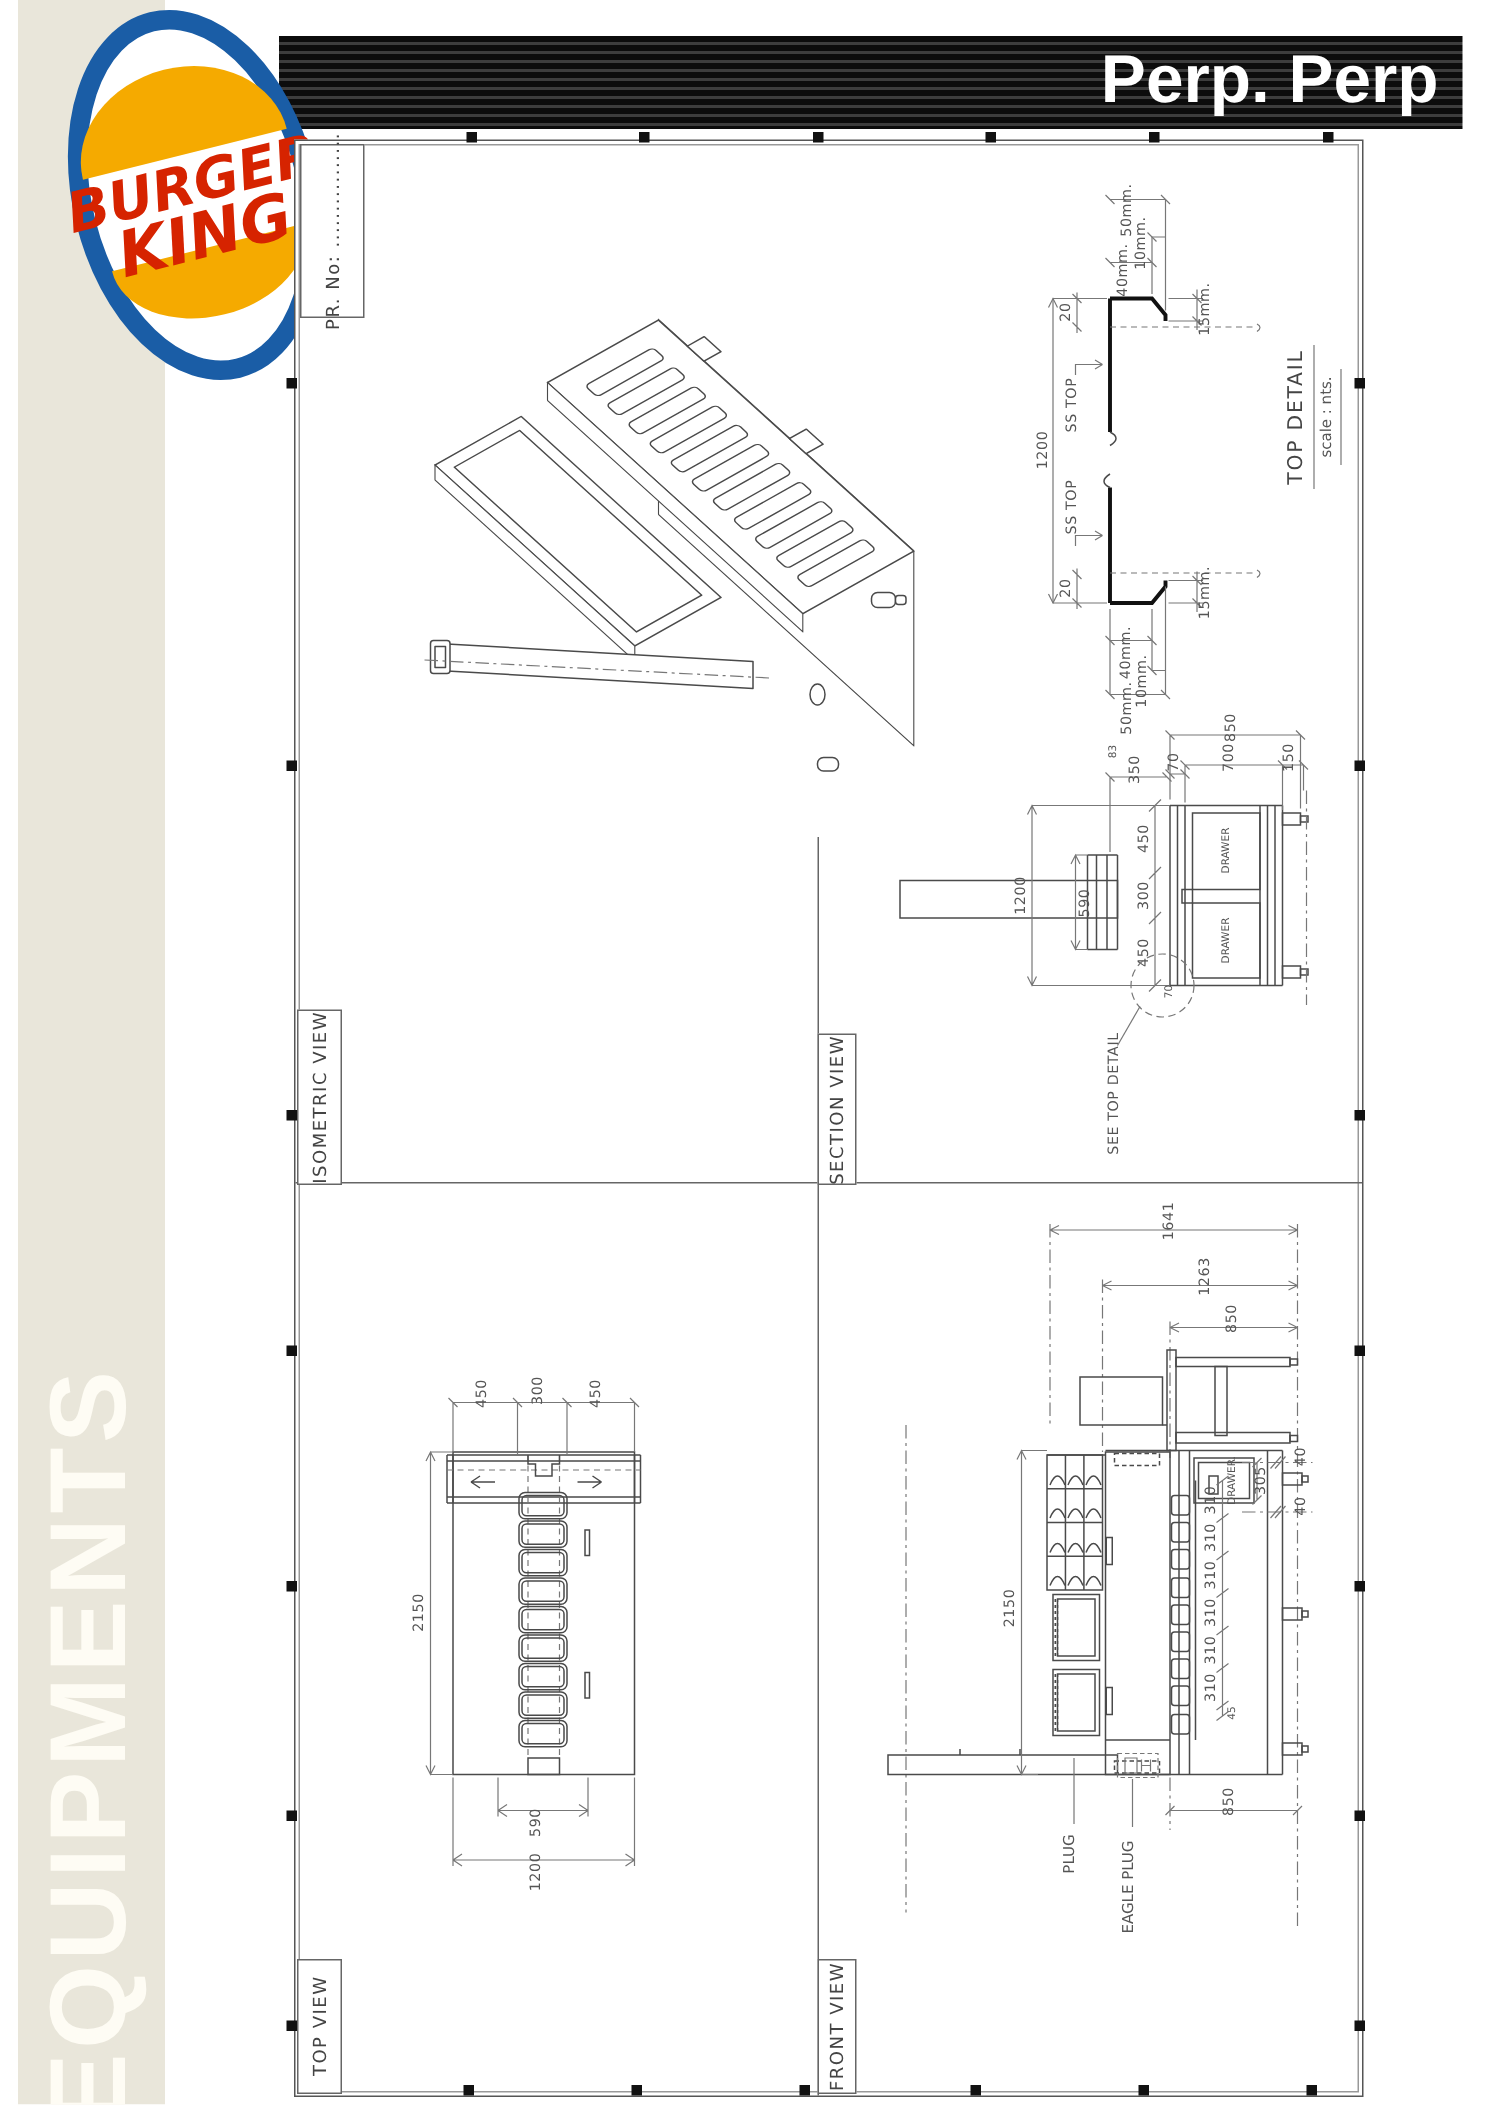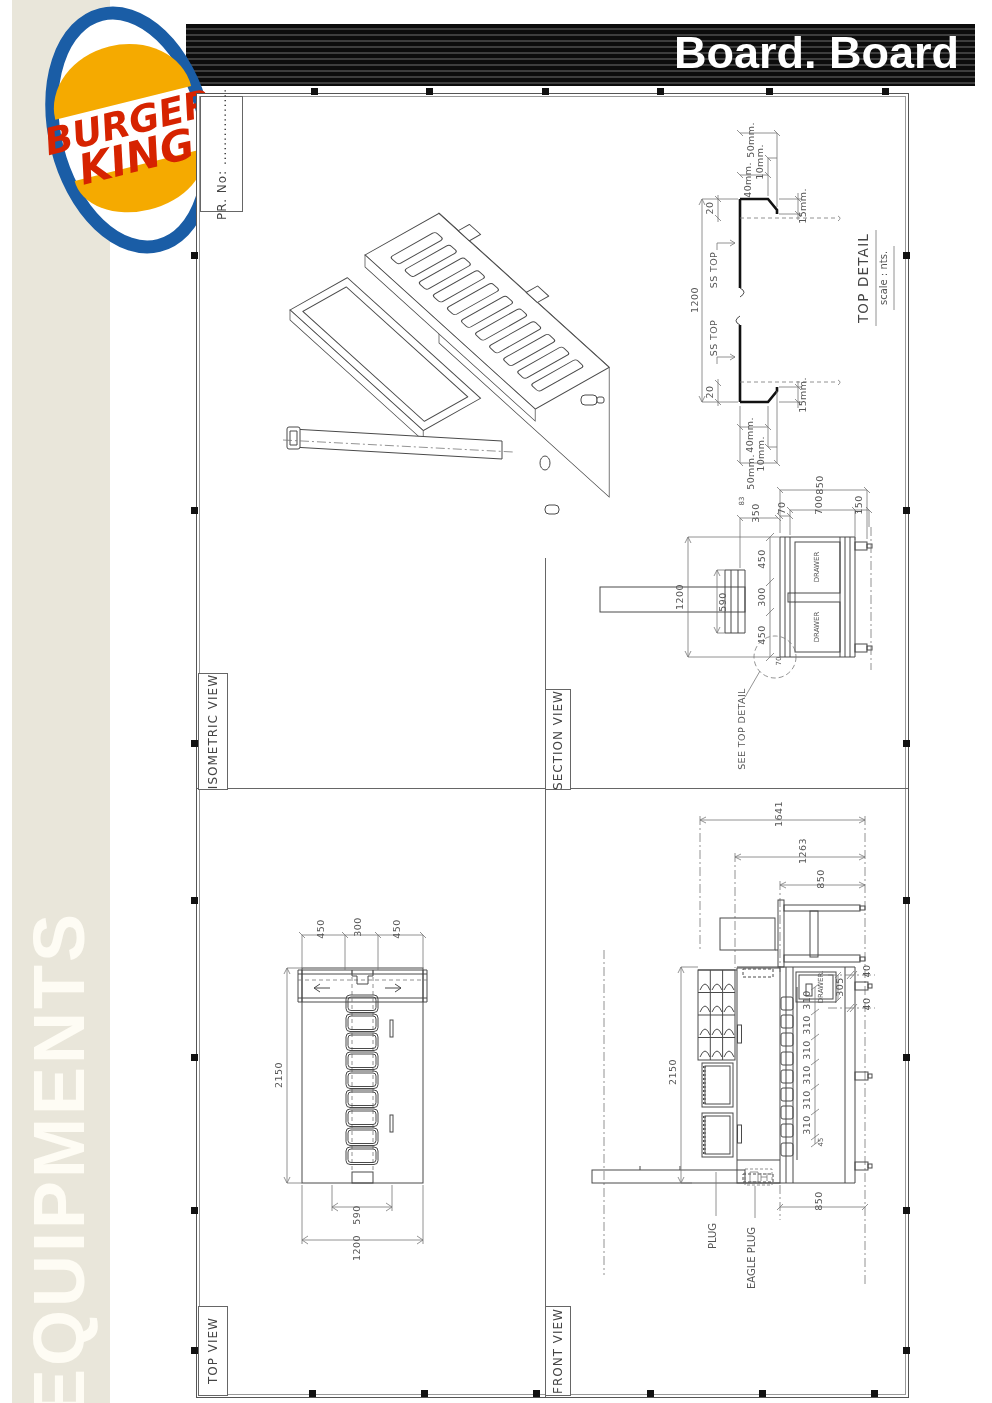--- a/index.html
+++ b/index.html
@@ -37,21 +37,21 @@
   .wht{stroke:#4a4a4a;fill:#fff;stroke-width:1;}
 </style>
 </head>
 <body>
 
 <div class="sidebar">
   <div class="sidebar-label">EQUIPMENTS</div>
 </div>
 
 <div class="banner">
-  <div class="banner-title">Board. Board</div>
+  <div class="banner-title">Perp. Perp</div>
 </div>
 
 <svg class="logo" viewBox="0 0 200 260">
   <g transform="rotate(-14 100 130)">
     <ellipse cx="100" cy="130" rx="75" ry="119" fill="#fff" stroke="#1a5da6" stroke-width="13"></ellipse>
     <path d="M30,102 A70,58 0 0 1 170,102 L30,102 Z" fill="#f5aa00" stroke="none"></path>
     <path d="M34,166 A66,46 0 0 0 166,166 L34,166 Z" fill="#f5aa00" stroke="none"></path>
     <text x="100" y="135" text-anchor="middle" font-family="Liberation Sans, sans-serif" font-weight="bold" font-style="italic" font-size="37" fill="#d62300">BURGER</text>
     <text x="100" y="172" text-anchor="middle" font-family="Liberation Sans, sans-serif" font-weight="bold" font-style="italic" font-size="42" fill="#d62300">KING</text>
   </g>

